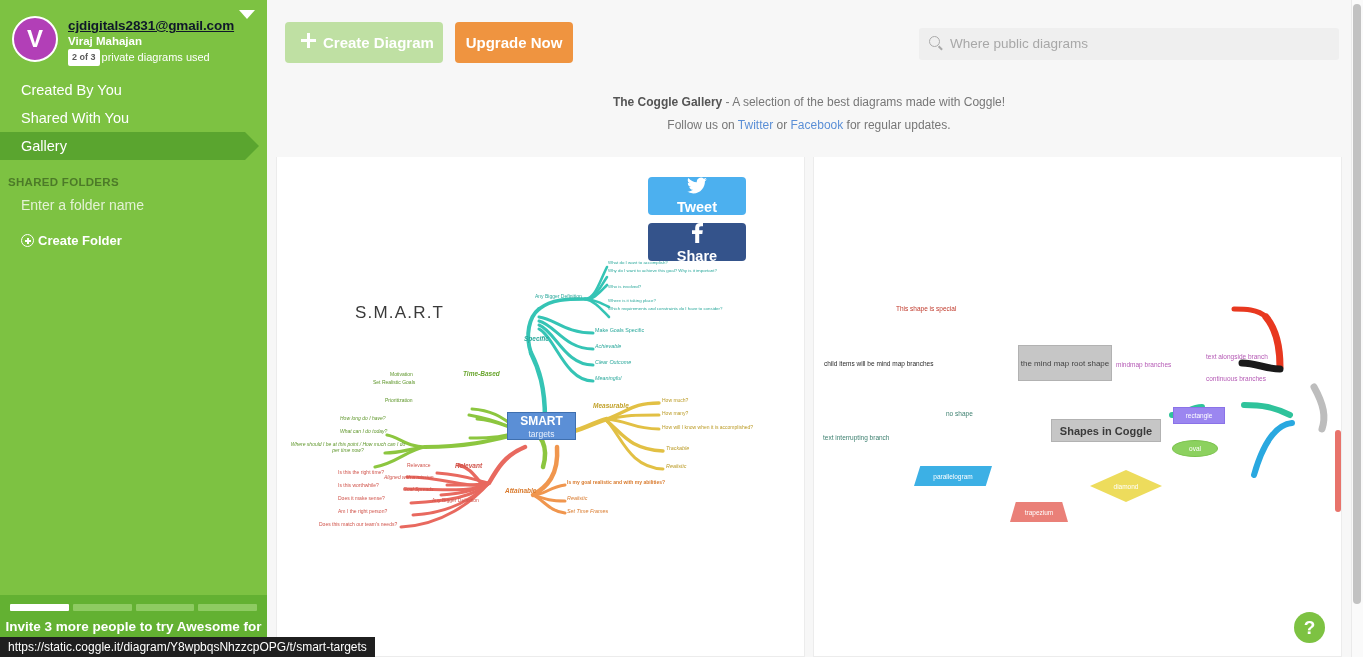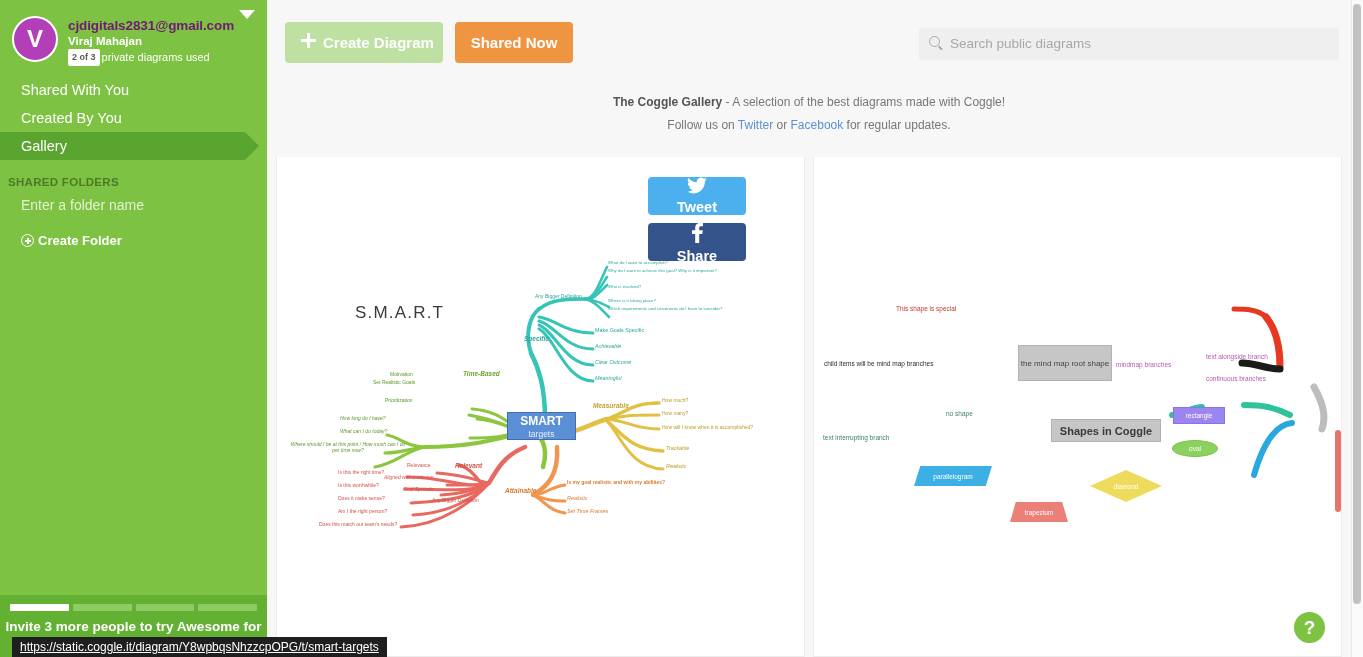--- a/index.html
+++ b/index.html
@@ -19,22 +19,22 @@
   .acct { position:relative; padding:14px 10px 0 10px; height:76px; }
   .avatar {
     position:absolute; left:12px; top:16px;
     width:46px; height:46px; border-radius:50%;
     background:#b23fb7; border:2px solid #ffffff;
     color:#fff; font-size:24px; font-weight:bold;
     display:flex; align-items:center; justify-content:center;
   }
   .acct-text { margin-left:58px; padding-top:4px; }
   .acct-email {
-    color:#701a75; font-size:13.5px; font-weight:bold;
-    letter-spacing:-0.1px; line-height:16px; white-space:nowrap;
+    color:#0f172a; font-size:13.5px; font-weight:bold;
+    letter-spacing:-0.1px; line-height:16px; white-space:nowrap;text-decoration:underline;
   }
   .acct-name {
     color:#ffffff; font-size:11.5px; font-weight:bold; line-height:15px;
   }
   .acct-quota { font-size:11px; color:#ffffff; line-height:15px; white-space:nowrap; }
   .quota-badge {
     display:inline-block; background:#ffffff; color:#5a5a5a;
     font-size:9px; font-weight:bold; border-radius:2px;
     padding:1px 4px; vertical-align:1px; margin-right:2px;
   }
@@ -163,23 +163,23 @@
   
   #help {
     position:absolute; right:26px; bottom:14px;
     width:31px; height:31px; border-radius:50%;
     background:#7dc242; color:#ffffff; font-size:19px; font-weight:bold;
     display:flex; align-items:center; justify-content:center; cursor:pointer;
   }
 
   
   #statusbar {
-    position:absolute; left:12px; bottom:0; height:20px;
+    position:absolute; left:0; bottom:0; height:20px;
     background:#1f1f1f; color:#ffffff; font-size:12px;
-    line-height:20px; padding:0 8px; white-space:nowrap; z-index:50;text-decoration:underline;
+    line-height:20px; padding:0 8px; white-space:nowrap; z-index:50;
   }
 
   
   #scroll-track {
     position:absolute; right:0; top:0; width:12px; height:657px; background:#fafafa;
     border-left:1px solid #eaeaea;
   }
   #scroll-thumb {
     position:absolute; right:2px; top:4px; width:8px; height:600px;
     background:#c2c2c2; border-radius:4px; cursor:pointer;
@@ -196,24 +196,24 @@
     <div class="acct-text">
       <div class="acct-email">cjdigitals2831@gmail.com</div>
       <div class="acct-name">Viraj Mahajan</div>
       <div class="acct-quota">
         <span class="quota-badge">2 of 3</span><span>private diagrams used</span>
       </div>
     </div>
   </div>
 
   <div class="nav-item">
+    <span>Created By You</span>
+  </div>
+  <div class="nav-item">
     <span>Shared With You</span>
-  </div>
-  <div class="nav-item">
-    <span>Created By You</span>
   </div>
   <div class="nav-item active">
     <span>Gallery</span>
     <span class="tab-arrow"></span>
   </div>
 
   <div class="section-label">SHARED FOLDERS</div>
   <div class="folder-input">Enter a folder name</div>
   <div class="create-folder">
     <span class="plus-circle"></span><span>Create Folder</span>
@@ -229,25 +229,25 @@
     <div class="invite-text">Invite 3 more people to try Awesome for free!</div>
   </div>
 </div>
 
 <div id="main">
 
   <div id="topbar">
     <button class="btn" id="btn-create">
       <span class="plus"></span><span>Create Diagram</span>
     </button>
-    <button class="btn" id="btn-upgrade">Shared Now</button>
+    <button class="btn" id="btn-upgrade">Upgrade Now</button>
 
     <div id="searchbox">
       <span class="s-icon"></span>
-      <span class="s-text">Search public diagrams</span>
+      <span class="s-text">Where public diagrams</span>
     </div>
   </div>
 
   <div id="gallery-header">
     <div class="gh-line">
       <b>The Coggle Gallery</b><span> - A selection of the best diagrams made with Coggle!</span>
     </div>
     <div class="gh-line">
       <span>Follow us on </span><a>Twitter</a><span> or </span><a>Facebook</a><span> for regular updates.</span>
     </div>

